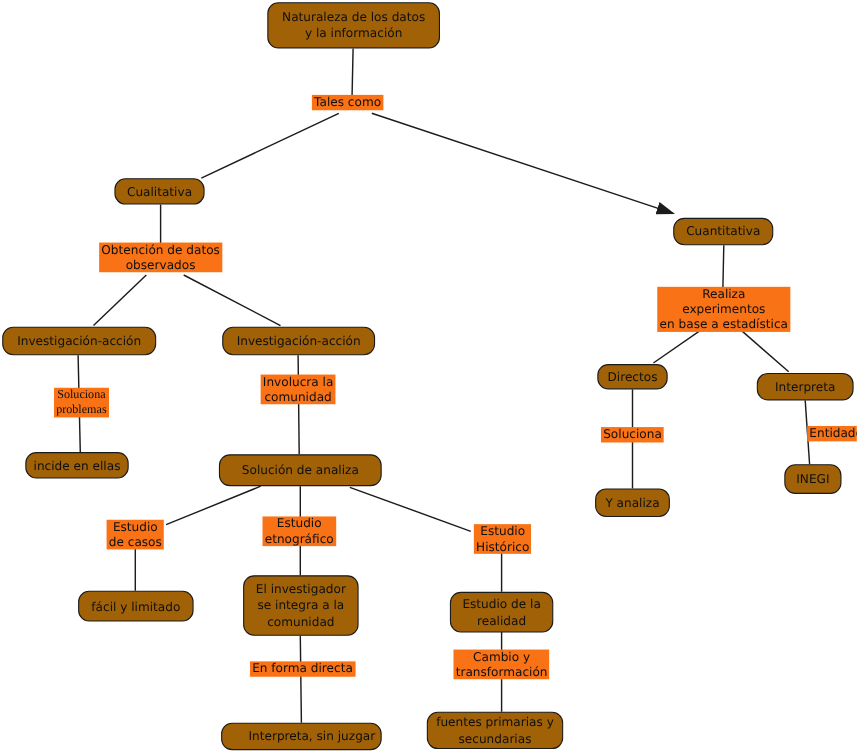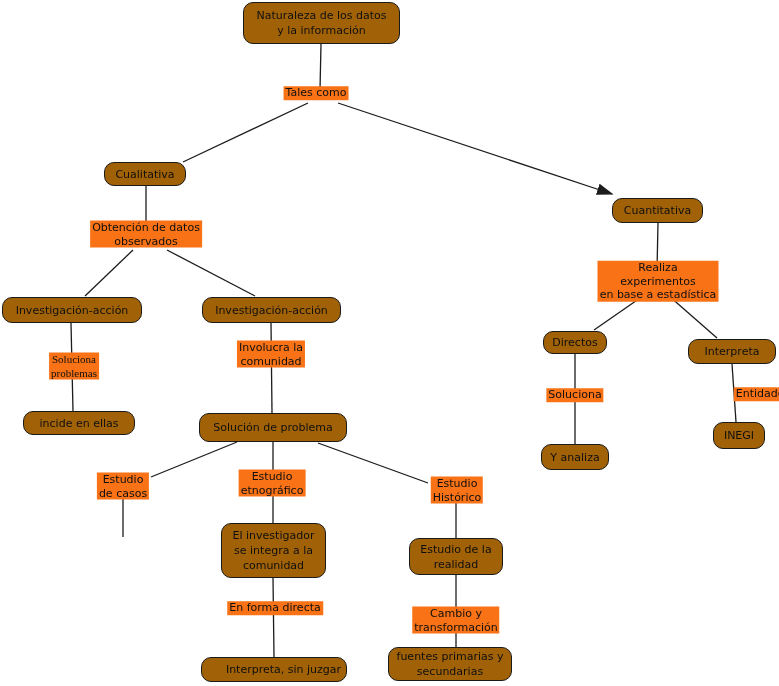--- a/index.html
+++ b/index.html
@@ -96,35 +96,36 @@
 problemas</div>
   <div class="link-label" style="left:271px; top:354px;">Involucra la
 comunidad</div>
   <div class="link-label" style="left:123px; top:486px;">Estudio
 de casos</div>
   <div class="link-label" style="left:272px; top:483px;">Estudio
 etnográfico</div>
   <div class="link-label" style="left:457px; top:490px;">Estudio
 Histórico</div>
   <div class="link-label" style="left:275px; top:608px;">En forma directa</div>
-  <div class="link-label" style="left:456px; top:620px;">Cambio y
+  <div class="link-label" style="left:456px; top:604px;">Cambio y
 transformación</div>
   <div class="link-label" style="left:658px; top:281px;">Realiza experimentos
 en base a estadística</div>
   <div class="link-label" style="left:575px; top:395px;">Soluciona</div>
   <div class="link-label" style="left:735px; top:394px;margin-left:28px;">Entidades</div>
 
   <div class="node" style="left:243px; top:2px;   width:157px; height:42px;">Naturaleza de los datos
 y la información</div>
   <div class="node" style="left:104px; top:162px; width:82px;  height:24px;">Cualitativa</div>
   <div class="node" style="left:612px; top:198px; width:91px;  height:25px;">Cuantitativa</div>
   <div class="node" style="left:2px;   top:297px; width:140px; height:26px;">Investigación-acción</div>
   <div class="node" style="left:202px; top:297px; width:139px; height:26px;">Investigación-acción</div>
-  <div class="node" style="left:23px;  top:411px; width:112px; height:24px;">incide en ellas</div>
-  <div class="node" style="left:199px; top:413px; width:148px; height:29px;">Solución de problema</div>
+  <div class="node" style="left:23px;  top:411px; width:94px; height:24px;">incide en ellas</div>
+  <div class="node" style="left:199px; top:413px; width:148px; height:29px;">Solución de analiza</div>
+  <div class="node" style="left:71px;  top:537px; width:105px; height:28px;">fácil y limitado</div>
   <div class="node" style="left:221px; top:523px; width:105px; height:55px;">El investigador
 se integra a la
 comunidad</div>
   <div class="node" style="left:201px; top:657px; width:146px; height:25px;padding-left:23px;">Interpreta, sin juzgar</div>
   <div class="node" style="left:409px; top:538px; width:94px;  height:37px;">Estudio de la
 realidad</div>
   <div class="node" style="left:388px; top:647px; width:124px; height:34px;">fuentes primarias y
 secundarias</div>
   <div class="node" style="left:543px; top:331px; width:64px;  height:23px;">Directos</div>
   <div class="node" style="left:688px; top:339px; width:88px;  height:25px;">Interpreta</div>

